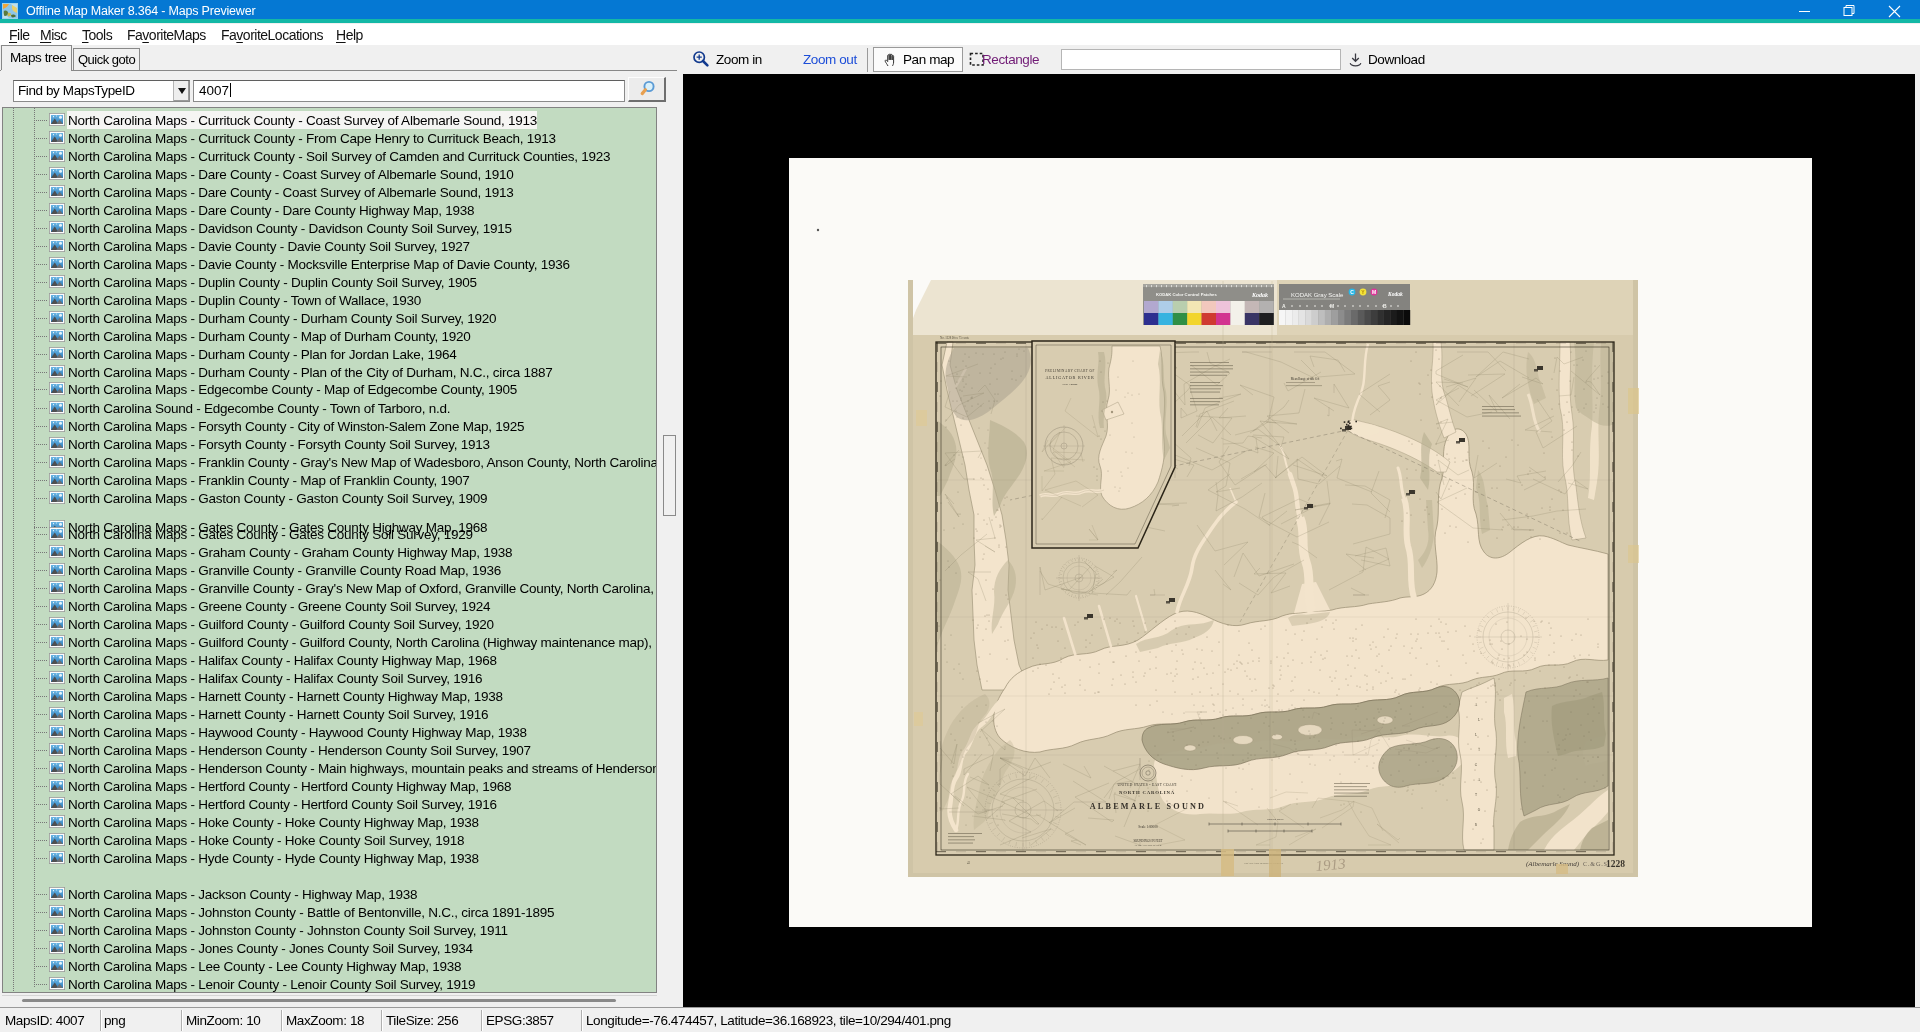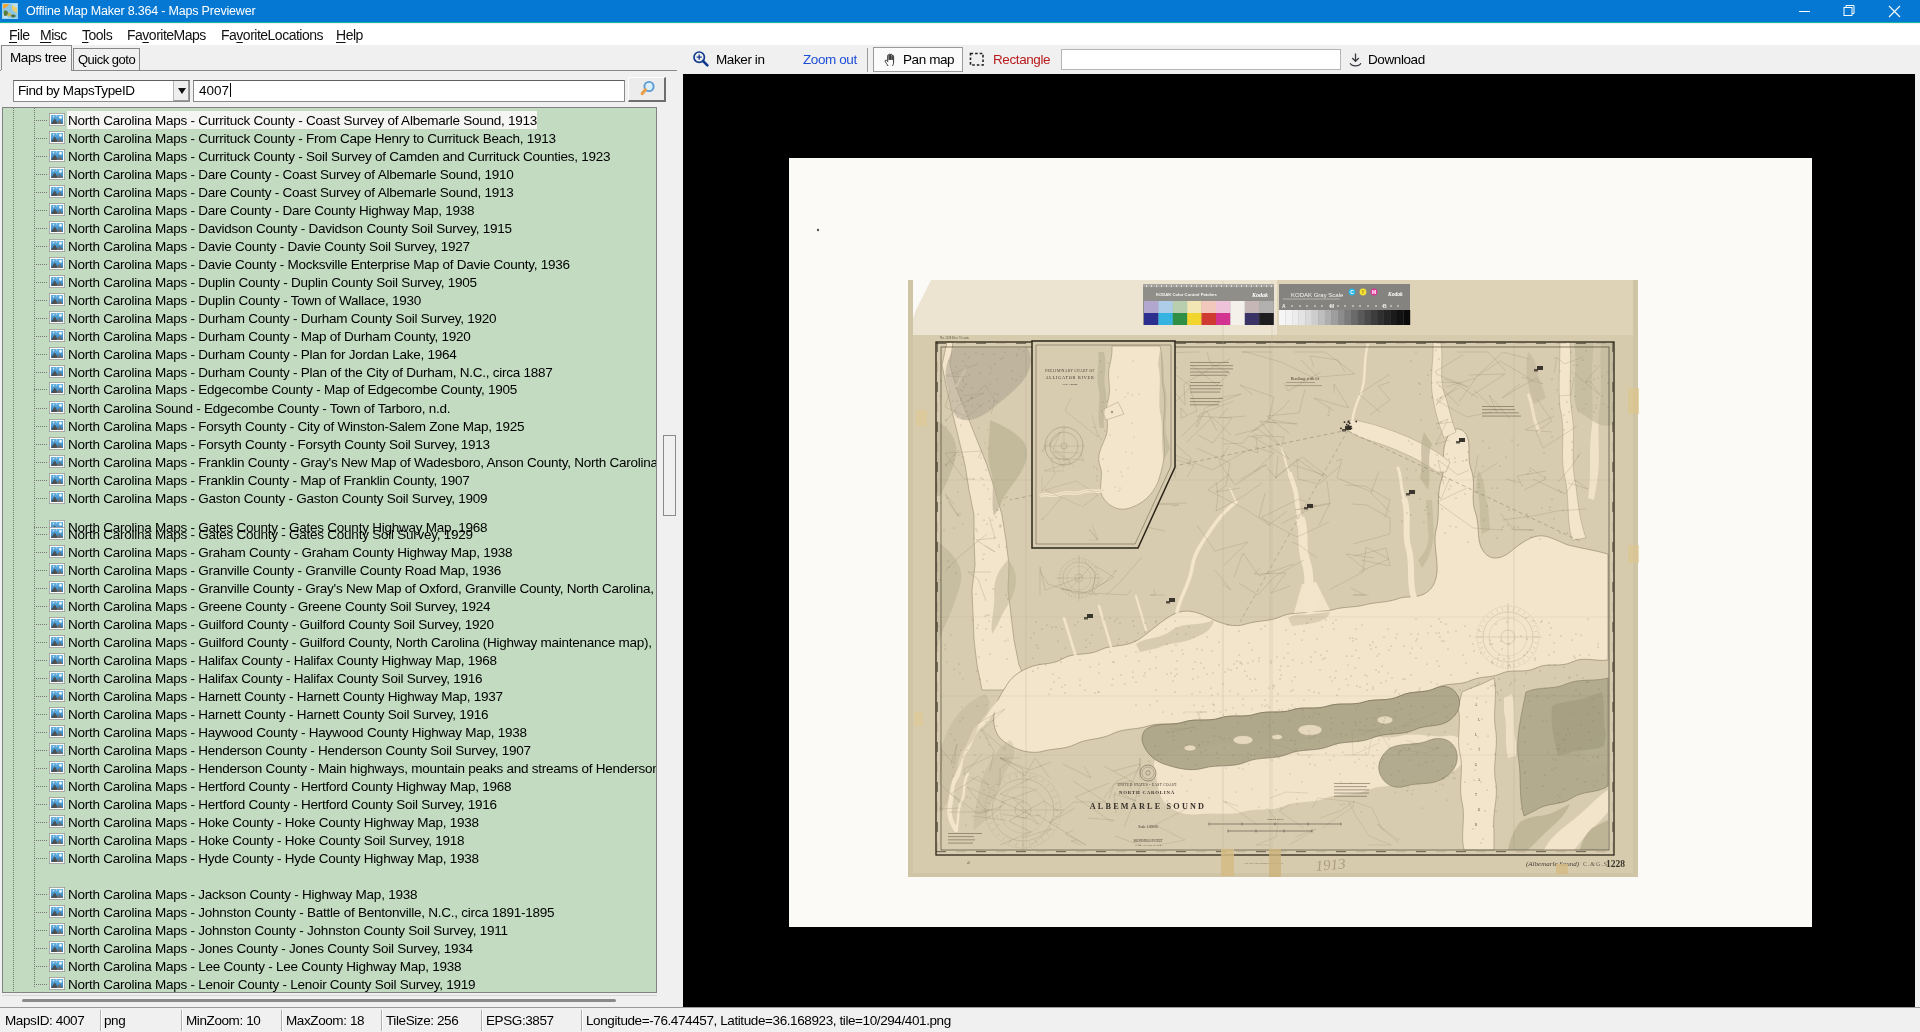--- a/index.html
+++ b/index.html
@@ -1,17 +1,17 @@
 <!DOCTYPE html>
 <html><head><meta charset="utf-8"><style>
 *{margin:0;padding:0;box-sizing:border-box}
 html,body{width:1920px;height:1032px;overflow:hidden;background:#f0f0f0;
  font-family:"Liberation Sans",sans-serif;-webkit-font-smoothing:antialiased}
 .abs{position:absolute}
-#titlebar{position:absolute;left:0;top:0;width:1920px;height:23px;background:#0578d3;border-bottom:1px solid #14b8a6}
+#titlebar{position:absolute;left:0;top:0;width:1920px;height:23px;background:#0578d3;border-bottom:4px solid #14b8a6}
 #titlebar .t{position:absolute;left:26px;top:4px;font-size:12.5px;letter-spacing:-0.2px;color:#fff}
 #menubar{position:absolute;left:0;top:24px;width:1920px;height:21px;background:#fff}
 #menubar span{position:absolute;top:3px;font-size:14px;letter-spacing:-0.5px;color:#111}
 #menubar u{text-decoration:underline;text-underline-offset:2px}
 #tabs{position:absolute;left:0;top:45px;width:683px;height:26px;background:#f0f0f0}
 .tab1{position:absolute;left:1px;top:0px;width:71px;height:26px;background:#f0f0f0;border:1px solid #888;border-bottom:none;font-size:13.5px;letter-spacing:-0.4px;padding:4px 0 0 8px;white-space:nowrap}
 .tab2{position:absolute;left:73px;top:3px;width:67px;height:23px;background:#f0f0f0;border:1px solid #888;border-bottom:none;font-size:13px;letter-spacing:-0.5px;padding:3px 0 0 4px;white-space:nowrap;overflow:hidden}
 #tabline{position:absolute;left:0;top:70px;width:677px;height:1px;background:#888}
 #tabline2{position:absolute;left:1px;top:70px;width:70px;height:1px;background:#f0f0f0}
 #leftpane{position:absolute;left:0;top:71px;width:683px;height:936px;background:#f0f0f0}
@@ -325,21 +325,21 @@
         <svg width="16" height="13">
           <use href="#ic"></use>
         </svg>
         <span class="tx">North Carolina Maps - Halifax County - Halifax County Soil Survey, 1916</span>
       </div>
       <div class="row" style="top:579px">
         <div class="hguide" style="left:31px;top:9px;width:14px"></div>
         <svg width="16" height="13">
           <use href="#ic"></use>
         </svg>
-        <span class="tx">North Carolina Maps - Harnett County - Harnett County Highway Map, 1937</span>
+        <span class="tx">North Carolina Maps - Harnett County - Harnett County Highway Map, 1938</span>
       </div>
       <div class="row" style="top:597px">
         <div class="hguide" style="left:31px;top:9px;width:14px"></div>
         <svg width="16" height="13">
           <use href="#ic"></use>
         </svg>
         <span class="tx">North Carolina Maps - Harnett County - Harnett County Soil Survey, 1916</span>
       </div>
       <div class="row" style="top:615px">
         <div class="hguide" style="left:31px;top:9px;width:14px"></div>
@@ -443,32 +443,32 @@
 <div id="vscroll"></div>
 <div id="hscroll2"></div>
     <div id="hscroll"></div>
 </div>
 <div id="toolbar">
     <svg class="abs" style="left:14px;top:5px" width="20" height="20" viewBox="0 0 20 20">
 <circle cx="8.2" cy="7.2" r="5.2" fill="none" stroke="#123a8e" stroke-width="1.7"></circle>
 <path d="M5.6 7.2 h5.2 M8.2 4.6 v5.2" stroke="#123a8e" stroke-width="1.3"></path>
 <path d="M12 11 L16.4 15.4" stroke="#123a8e" stroke-width="2.6" stroke-linecap="round"></path>
     </svg>
-    <span class="lbl" style="left:39px;color:#000">Maker in</span>
+    <span class="lbl" style="left:39px;color:#000">Zoom in</span>
     <span class="lbl" style="left:126px;color:#1d4ed8">Zoom out</span>
     <div class="abs" style="left:190px;top:3px;width:1px;height:24px;background:#9a9a9a"></div>
     <div class="abs" style="left:196px;top:2px;width:90px;height:25px;border:1px solid #9a9a9a;background:#fbfbfb"></div>
     <svg class="abs" style="left:206px;top:7px" width="16" height="16" viewBox="0 0 16 16">
 <path d="M5 14 C4 12 2.6 10.5 2.2 9.2 c-.3-1 .8-1.6 1.5-.8 l1 1.2 V3.6 c0-1.1 1.5-1.1 1.5 0 V8 M6.2 7.8 V2.8 c0-1.1 1.5-1.1 1.5 0 V7.8 M7.7 7.8 V3.2 c0-1.1 1.5-1.1 1.5 0 V8 M9.2 8 V4.2 c0-1 1.4-1 1.4 0 V10 c0 2-.6 3-1.2 4" fill="none" stroke="#333" stroke-width="1"></path>
     </svg>
     <span class="lbl" style="left:226px;color:#000">Pan map</span>
     <svg class="abs" style="left:292px;top:7px" width="16" height="15" viewBox="0 0 16 15">
 <rect x="1.5" y="1.5" width="12.5" height="11.5" fill="none" stroke="#222" stroke-width="1.6" stroke-dasharray="2.6 2"></rect>
     </svg>
-    <span class="lbl" style="left:316px;color:#b91c1c">Rectangle</span>
+    <span class="lbl" style="left:305px;color:#701a75">Rectangle</span>
     <div class="abs" style="left:384px;top:4px;width:280px;height:21px;background:#fff;border:1px solid #b5b5b5"></div>
     <svg class="abs" style="left:670px;top:6px" width="17" height="17" viewBox="0 0 17 17">
 <path d="M8.5 2.5 V10 M5.2 7 L8.5 10.3 L11.8 7" fill="none" stroke="#3a3a42" stroke-width="1.3"></path>
 <path d="M3.2 12.2 C3.6 14.2 4.8 14.8 8.5 14.8 C12.2 14.8 13.4 14.2 13.8 12.2" fill="none" stroke="#3a3a42" stroke-width="1.2"></path>
     </svg>
     <span class="lbl" style="left:691px;color:#000">Download</span>
   </div>
 <div id="mapblack"></div>
 <svg id="chart" style="position:absolute;left:683px;top:74px" width="1232" height="933" viewBox="683 74 1232 933">
     <rect x="789" y="158" width="1023" height="769" fill="#fbfaf7"></rect>

